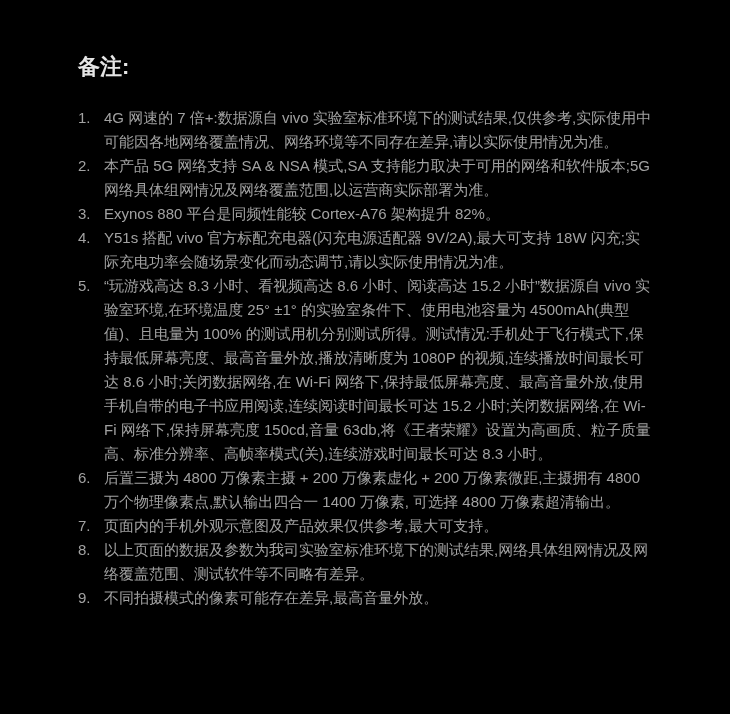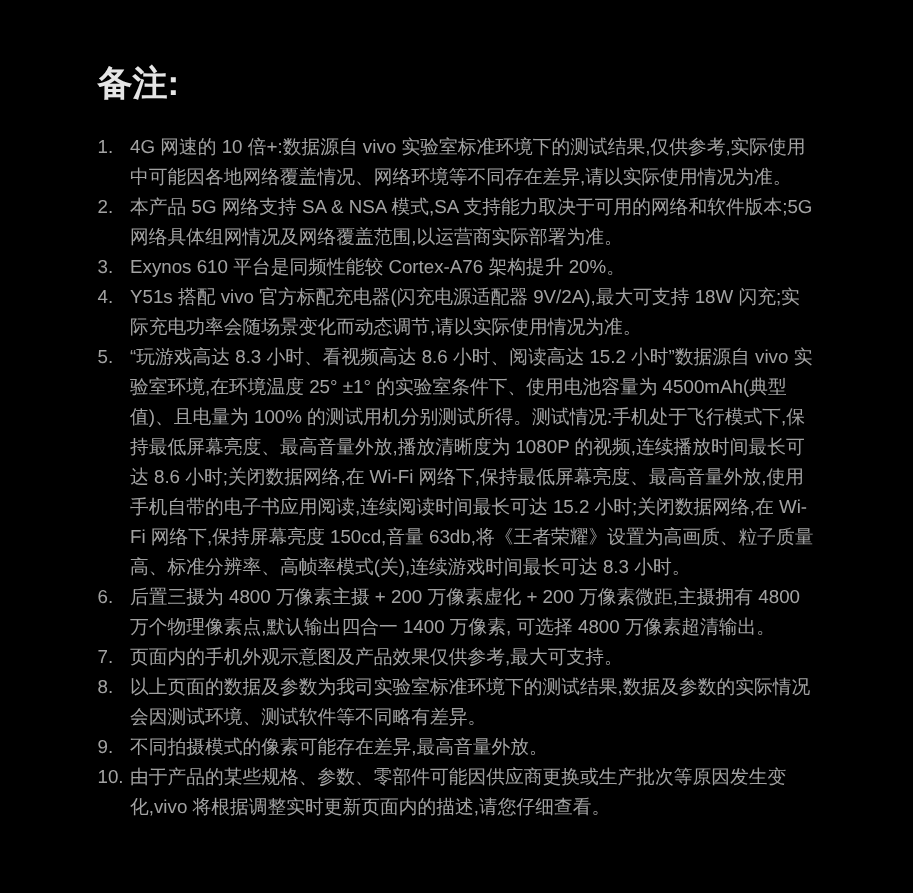--- a/index.html
+++ b/index.html
@@ -16,21 +16,21 @@
   .page {
     box-sizing: border-box;
     width: 730px;
     height: 714px;
     padding: 52px 60px 0 78px;
     background: #000000;
   }
   .title {
     margin: 0 0 24px 0;
     color: #e5e5e5;
-    font-size: 28px;
+    font-size: 22px;
     font-weight: bold;
     line-height: 30px;
   }
   .notes {
     list-style: none;
     margin: 0;
     padding: 0;
     width: 575px;
     color: #a2a2a2;
     font-size: 15px;
@@ -48,31 +48,31 @@
   }
 </style>
 </head>
 <body style="background: rgb(0, 0, 0);">
 
 <div class="page" style="background: rgb(0, 0, 0);">
   <h1 class="title" style="color: rgb(229, 229, 229);">备注:</h1>
   <ol class="notes" style="color: rgb(162, 162, 162);">
   <li class="note">
     <span class="num">1.</span>
-    <span class="txt">4G 网速的 10 倍+:数据源自 vivo 实验室标准环境下的测试结果,仅供参考,实际使用中可能因各地网络覆盖情况、网络环境等不同存在差异,请以实际使用情况为准。</span>
+    <span class="txt">4G 网速的 7 倍+:数据源自 vivo 实验室标准环境下的测试结果,仅供参考,实际使用中可能因各地网络覆盖情况、网络环境等不同存在差异,请以实际使用情况为准。</span>
   </li>
 
   <li class="note">
     <span class="num">2.</span>
     <span class="txt">本产品 5G 网络支持 SA &amp; NSA 模式,SA 支持能力取决于可用的网络和软件版本;5G 网络具体组网情况及网络覆盖范围,以运营商实际部署为准。</span>
   </li>
 
   <li class="note">
     <span class="num">3.</span>
-    <span class="txt">Exynos 610 平台是同频性能较 Cortex-A76 架构提升 20%。</span>
+    <span class="txt">Exynos 880 平台是同频性能较 Cortex-A76 架构提升 82%。</span>
   </li>
 
   <li class="note">
     <span class="num">4.</span>
     <span class="txt">Y51s 搭配 vivo 官方标配充电器(闪充电源适配器 9V/2A),最大可支持 18W 闪充;实际充电功率会随场景变化而动态调节,请以实际使用情况为准。</span>
   </li>
 
   <li class="note">
     <span class="num">5.</span>
     <span class="txt">“玩游戏高达 8.3 小时、看视频高达 8.6 小时、阅读高达 15.2 小时”数据源自 vivo 实验室环境,在环境温度 25° ±1° 的实验室条件下、使用电池容量为 4500mAh(典型值)、且电量为 100% 的测试用机分别测试所得。测试情况:手机处于飞行模式下,保持最低屏幕亮度、最高音量外放,播放清晰度为 1080P 的视频,连续播放时间最长可达 8.6 小时;关闭数据网络,在 Wi-Fi 网络下,保持最低屏幕亮度、最高音量外放,使用手机自带的电子书应用阅读,连续阅读时间最长可达 15.2 小时;关闭数据网络,在 Wi-Fi 网络下,保持屏幕亮度 150cd,音量 63db,将《王者荣耀》设置为高画质、粒子质量高、标准分辨率、高帧率模式(关),连续游戏时间最长可达 8.3 小时。</span>
@@ -83,26 +83,22 @@
     <span class="txt">后置三摄为 4800 万像素主摄 + 200 万像素虚化 + 200 万像素微距,主摄拥有 4800 万个物理像素点,默认输出四合一 1400 万像素, 可选择 4800 万像素超清输出。</span>
   </li>
 
   <li class="note">
     <span class="num">7.</span>
     <span class="txt">页面内的手机外观示意图及产品效果仅供参考,最大可支持。</span>
   </li>
 
   <li class="note">
     <span class="num">8.</span>
-    <span class="txt">以上页面的数据及参数为我司实验室标准环境下的测试结果,数据及参数的实际情况会因测试环境、测试软件等不同略有差异。</span>
+    <span class="txt">以上页面的数据及参数为我司实验室标准环境下的测试结果,网络具体组网情况及网络覆盖范围、测试软件等不同略有差异。</span>
   </li>
 
   <li class="note">
     <span class="num">9.</span>
     <span class="txt">不同拍摄模式的像素可能存在差异,最高音量外放。</span>
   </li>
 
-  <li class="note">
-    <span class="num">10.</span>
-    <span class="txt">由于产品的某些规格、参数、零部件可能因供应商更换或生产批次等原因发生变化,vivo 将根据调整实时更新页面内的描述,请您仔细查看。</span>
-  </li>
 </ol>
 </div>
 
 </body></html>

